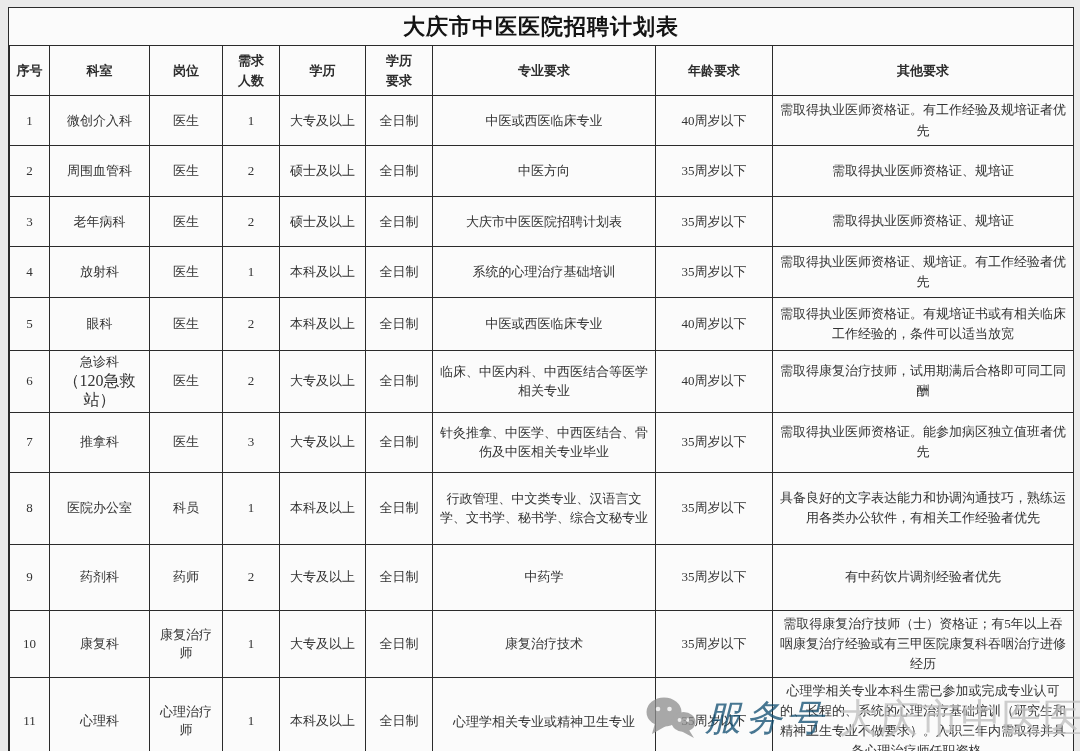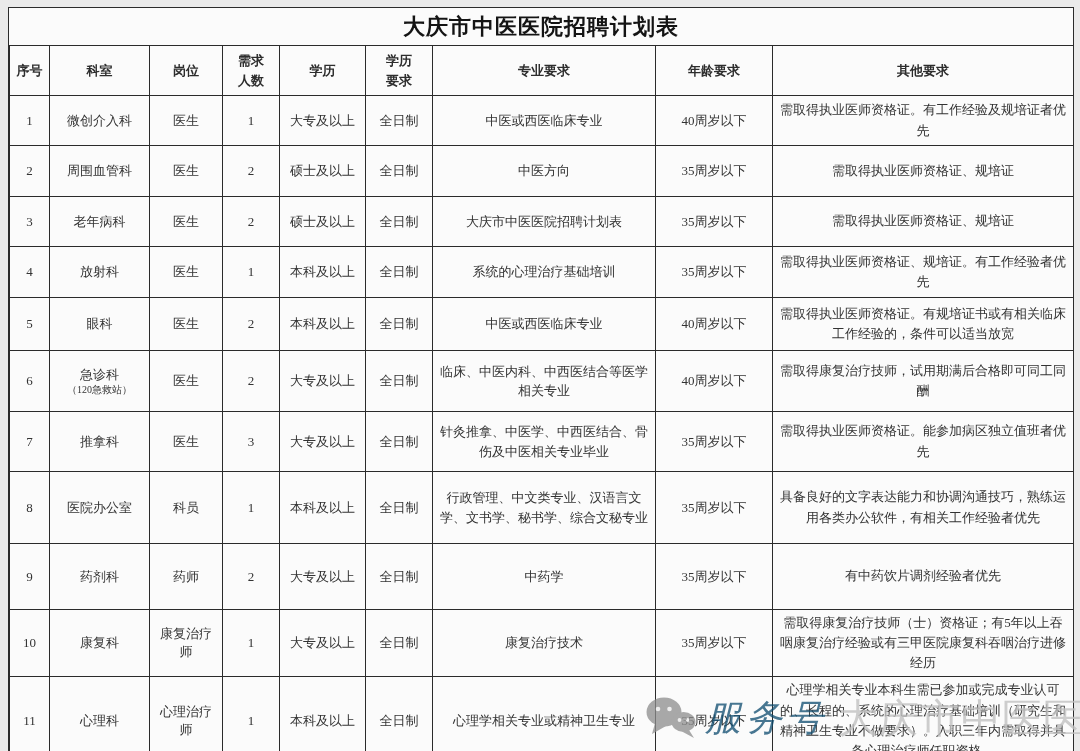--- a/index.html
+++ b/index.html
@@ -18,21 +18,21 @@
   }
   table{border-collapse:collapse;table-layout:fixed;width:1064px;}
   th,td{
     border:1px solid #2b2b2b;text-align:center;vertical-align:middle;
     color:#333;font-size:13px;padding:2px 4px;word-break:break-all;
   }
   th{font-weight:600;color:#2d2d2d;white-space:pre-line;line-height:1.5;}
   td.col-other{text-align:center;padding:3px 6px;line-height:1.55;}
   td.col-other.centered{}
   td.col-major{line-height:1.5;}
-  .dept-sub{font-size:10px;line-height:1.2;}
+  .dept-sub{font-size:16px;line-height:1.2;}
   .dept-main{line-height:1.4;text-align:center;}
   .watermark{
     position:absolute;left:645px;top:688px;height:60px;
     display:flex;align-items:center;pointer-events:none;z-index:5;
     font-family:"Liberation Sans","DejaVu Sans",sans-serif;
   }
   .wm-icon{display:inline-flex;opacity:.75;margin-right:8px;}
   .wm-label{
     font-size:36px;color:#0c4a6e;opacity:.75;letter-spacing:5px;
     white-space:nowrap;

